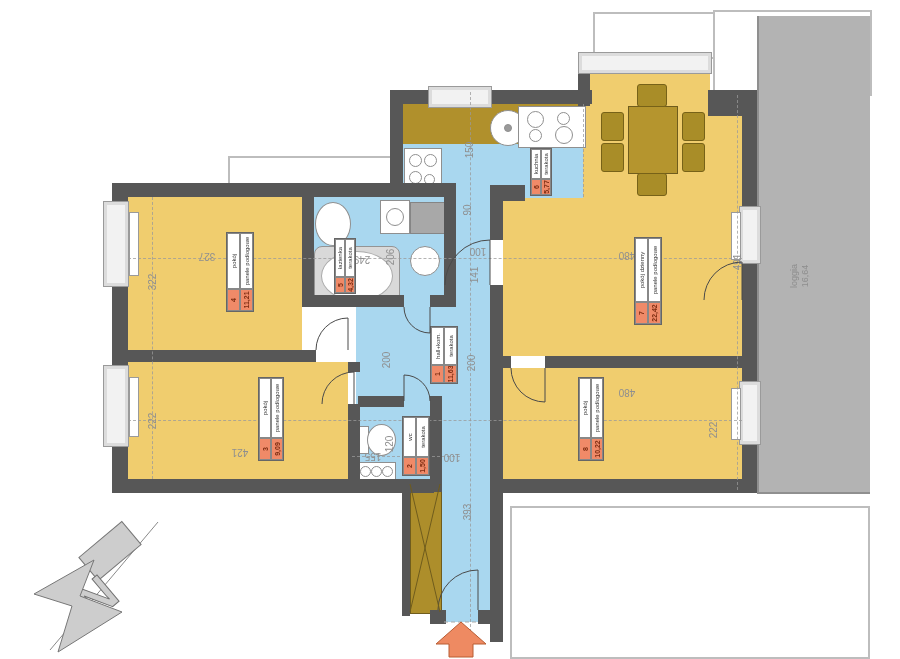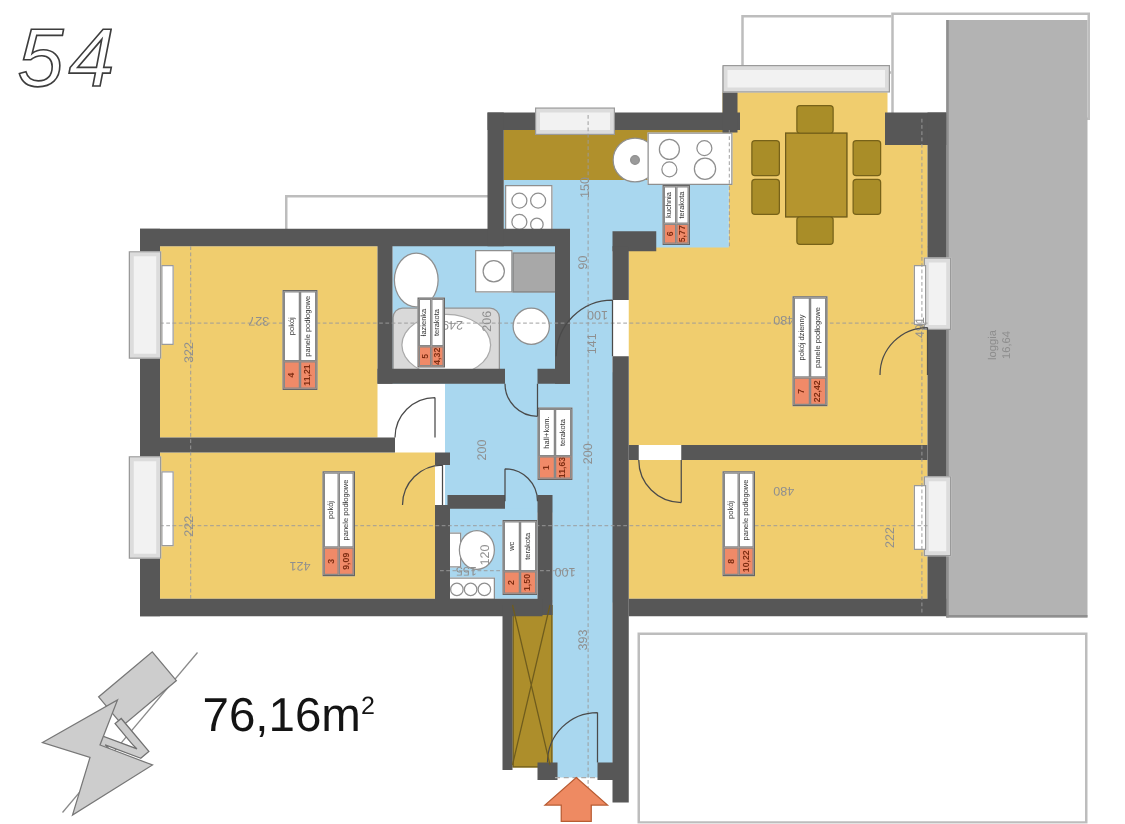--- a/index.html
+++ b/index.html
@@ -223,24 +223,20 @@
       <span class="cell">wc</span>
     <span class="cell hot">1,50</span>
       <span class="cell">terakota</span>
   </div>
 
   <div class="loglab" style="left:800px;top:276px">
     <span style="display:block">loggia</span>
     <span style="display:block">16,64</span>
   </div>
 
-  <div class="plan-no">54</div>
-  <div class="total">
-    <span>76,16m</span><sup>2</sup>
-  </div>
 
   <svg class="overlay" width="900" height="659" viewBox="0 0 900 659">
     <g stroke="#4a4a4a" stroke-width="1" fill="none">
       <path d="M348,318 A32,32 0 0 0 316,350 M348,318 L348,350"></path>
       <path d="M354,372 A32,32 0 0 0 322,404 M354,372 L354,404"></path>
       <path d="M404,307 A26,26 0 0 0 430,333 M430,307 L430,333"></path>
       <path d="M490,240 A45,45 0 0 0 445,285 M490,240 L490,285"></path>
       <path d="M511,368 A34,34 0 0 0 545,402 M545,368 L545,402"></path>
       <path d="M430,401 A26,26 0 0 0 404,375 M404,401 L404,375"></path>
       <path d="M478,570 A40,40 0 0 0 438,610 M478,610 L478,570"></path>

